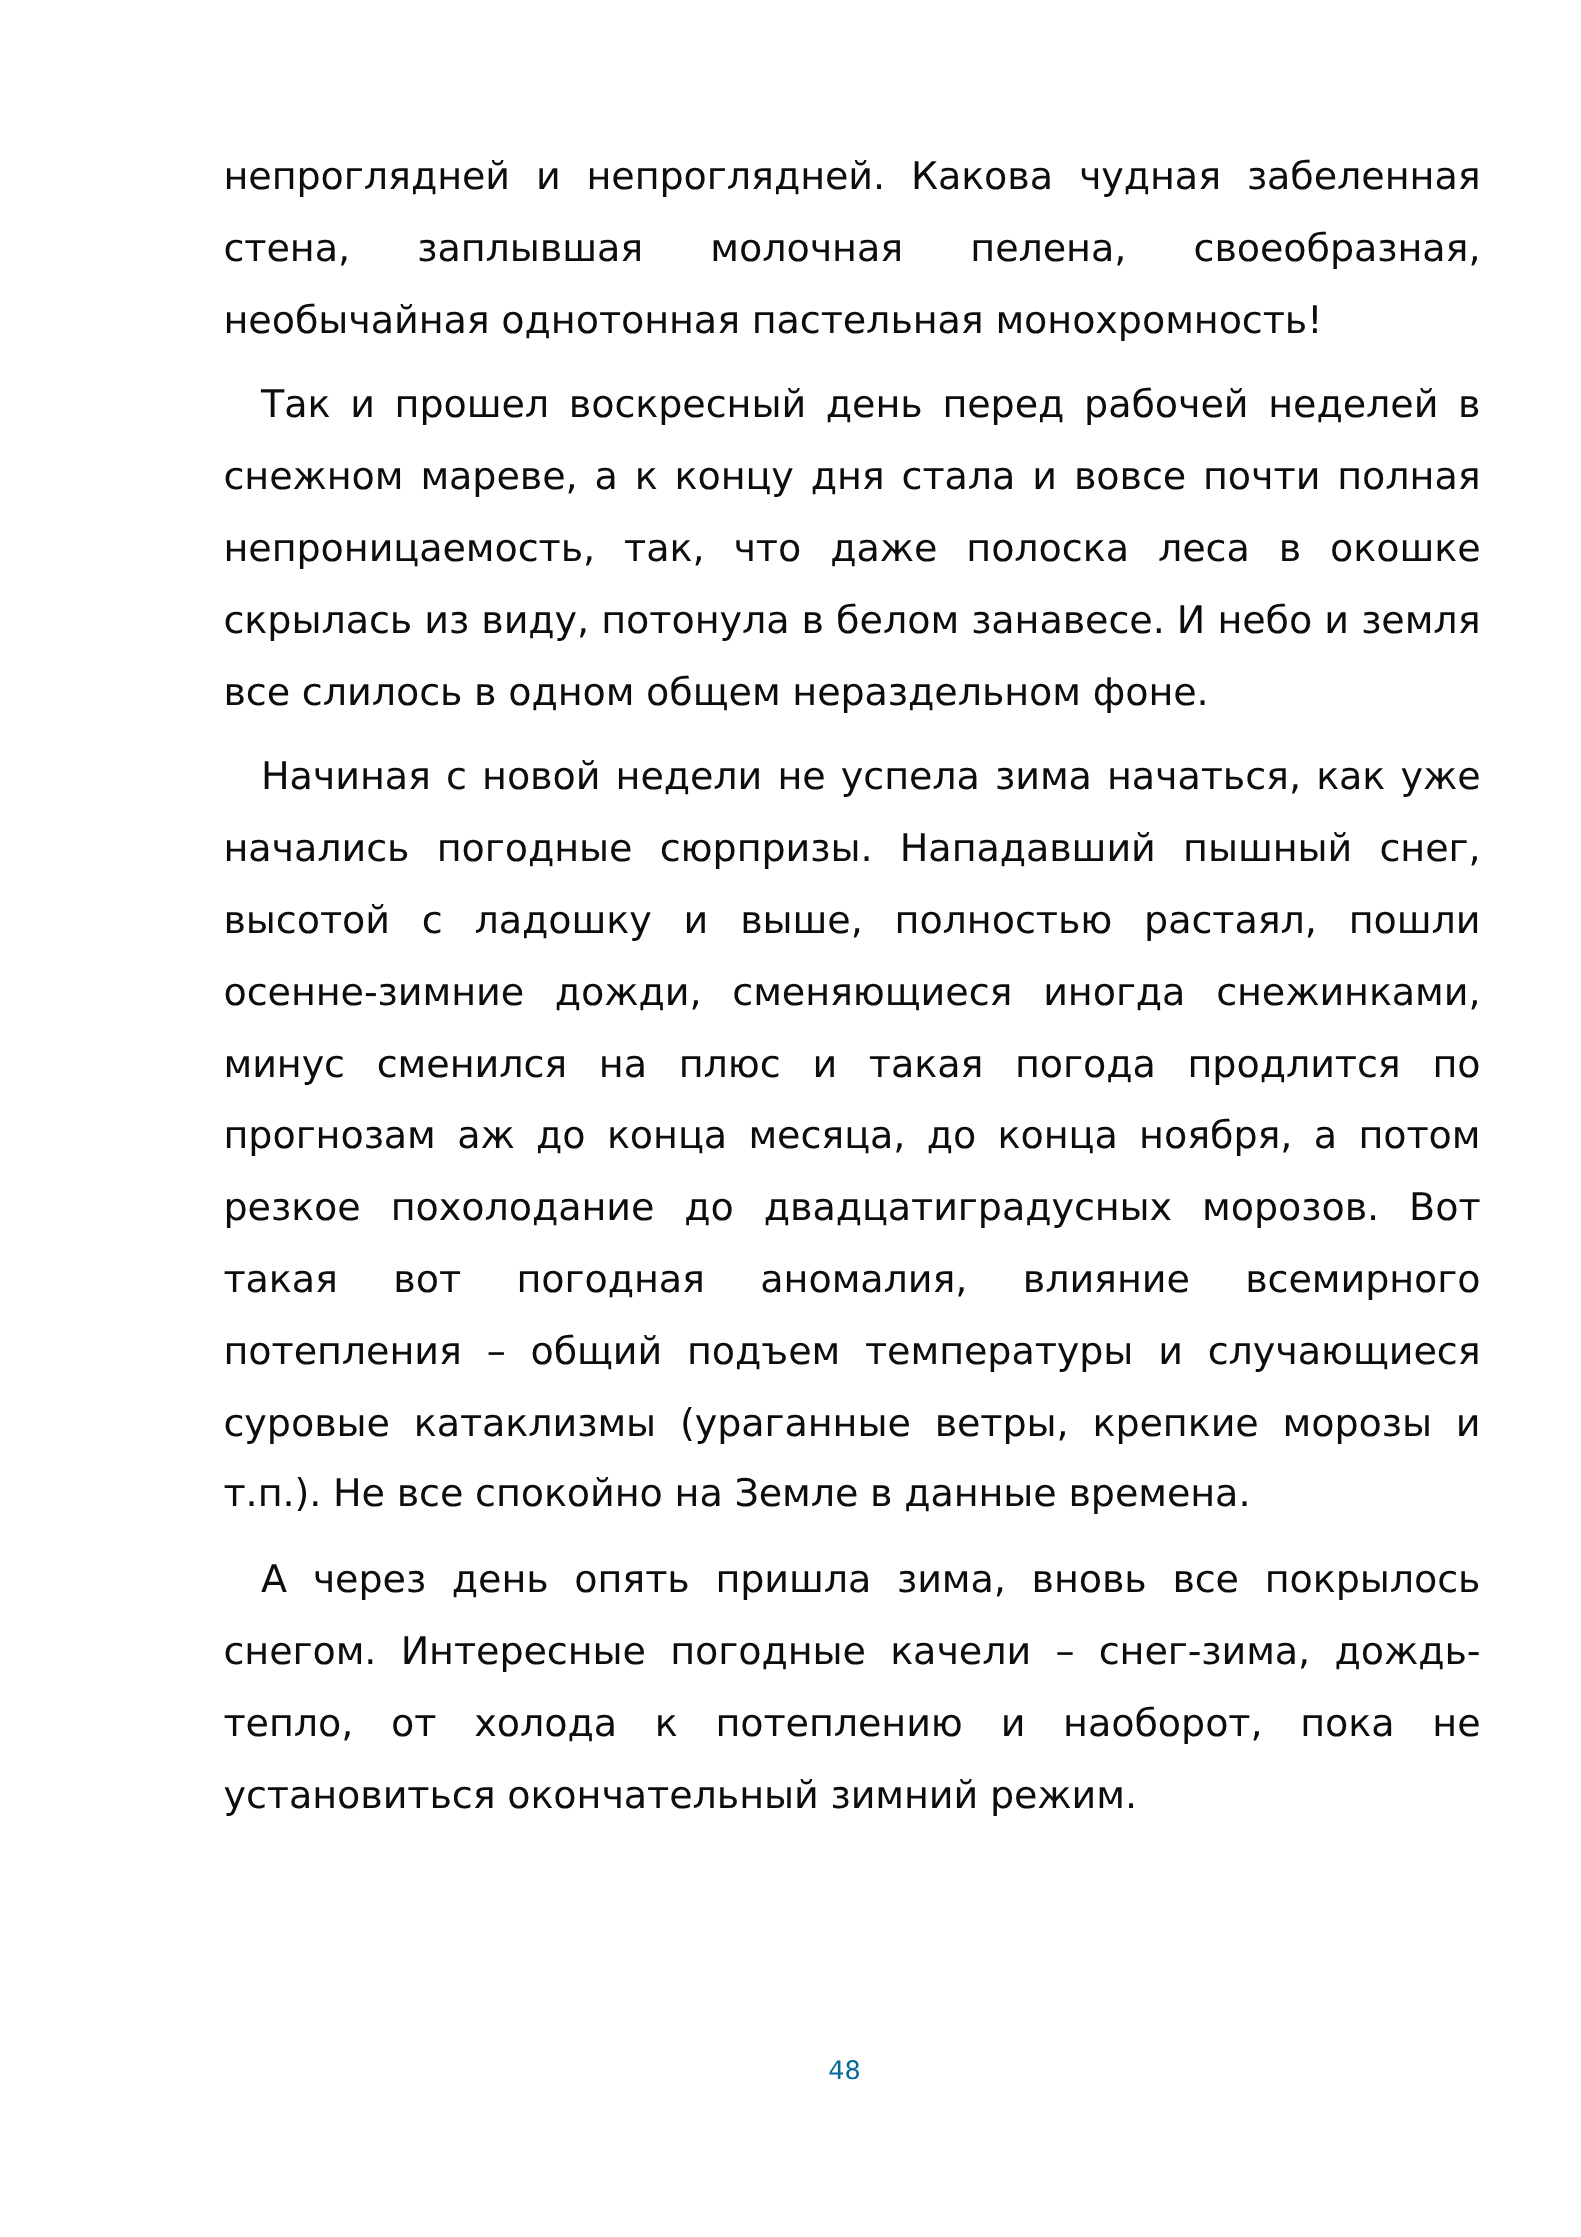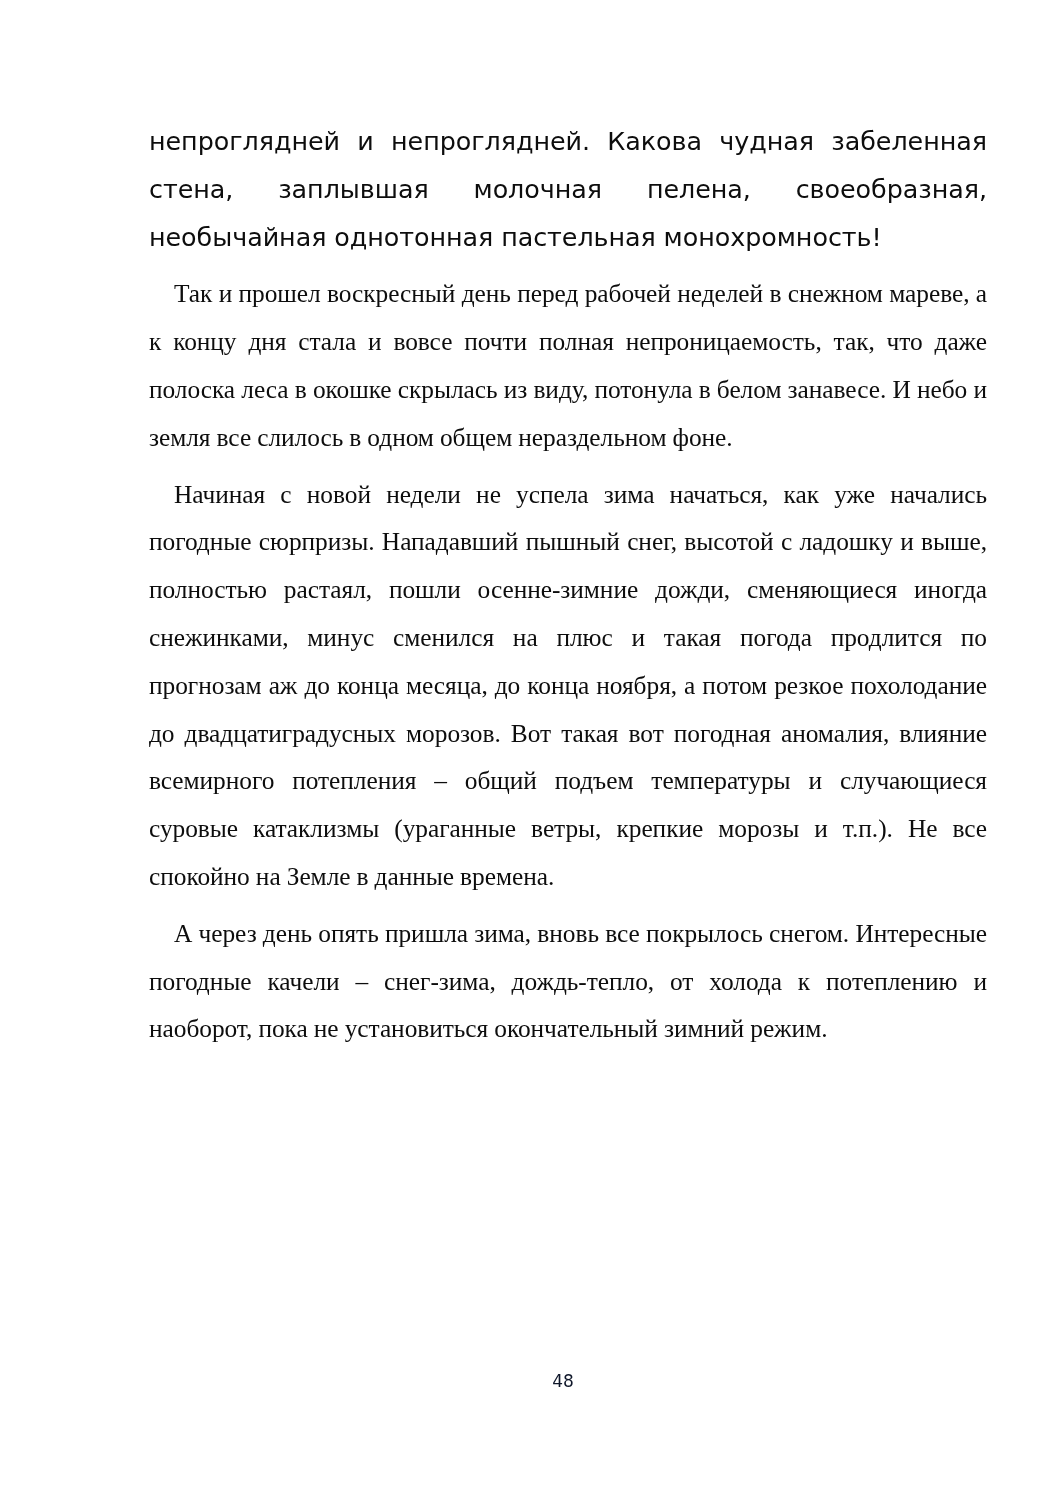--- a/index.html
+++ b/index.html
@@ -14,53 +14,51 @@
     height: 1491px;
     background: #ffffff;
     overflow: hidden;
     box-sizing: border-box;
   }
   .text-block {
     position: absolute;
     left: 149px;
     top: 94px;
     width: 838px;
-    margin-top: 24px;
   }
   .para {
     margin: 0 0 0 0;
     font-family: "DejaVu Sans", "Liberation Sans", sans-serif;
     font-size: 25.4px;
     line-height: 47.8px;
     color: #0d0d0d;
     text-align: justify;
     text-justify: inter-word;
     text-indent: 25px;
     word-spacing: -0.2px;
     letter-spacing: -0.05px;
     -webkit-font-smoothing: antialiased;
   }
   .para.first {
     text-indent: 0;
   }
   .para + .para {
     margin-top: 9px;
-    font-family: Liberation Serif, serif;
   }
   .page-number {
     position: absolute;
     left: 0;
     top: 1371px;
     width: 1054px;
     text-align: center;
     padding-left: 72px;
     box-sizing: border-box;
     font-family: "DejaVu Sans", "Liberation Sans", sans-serif;
     font-size: 17px;
-    color: #0f172a;
+    color: #0369a1;
   }
 </style>
 </head>
 <body>
 
 <div class="page">
 
   <div class="text-block">
     <p class="para first">непроглядней и непроглядней. Какова чудная забеленная стена, заплывшая молочная пелена, своеобразная, необычайная однотонная пастельная монохромность!</p>
     <p class="para">Так и прошел воскресный день перед рабочей неделей в снежном мареве, а к концу дня стала и вовсе почти полная непроницаемость, так, что даже полоска леса в окошке скрылась из виду, потонула в белом занавесе. И небо и земля все слилось в одном общем нераздельном фоне.</p>

